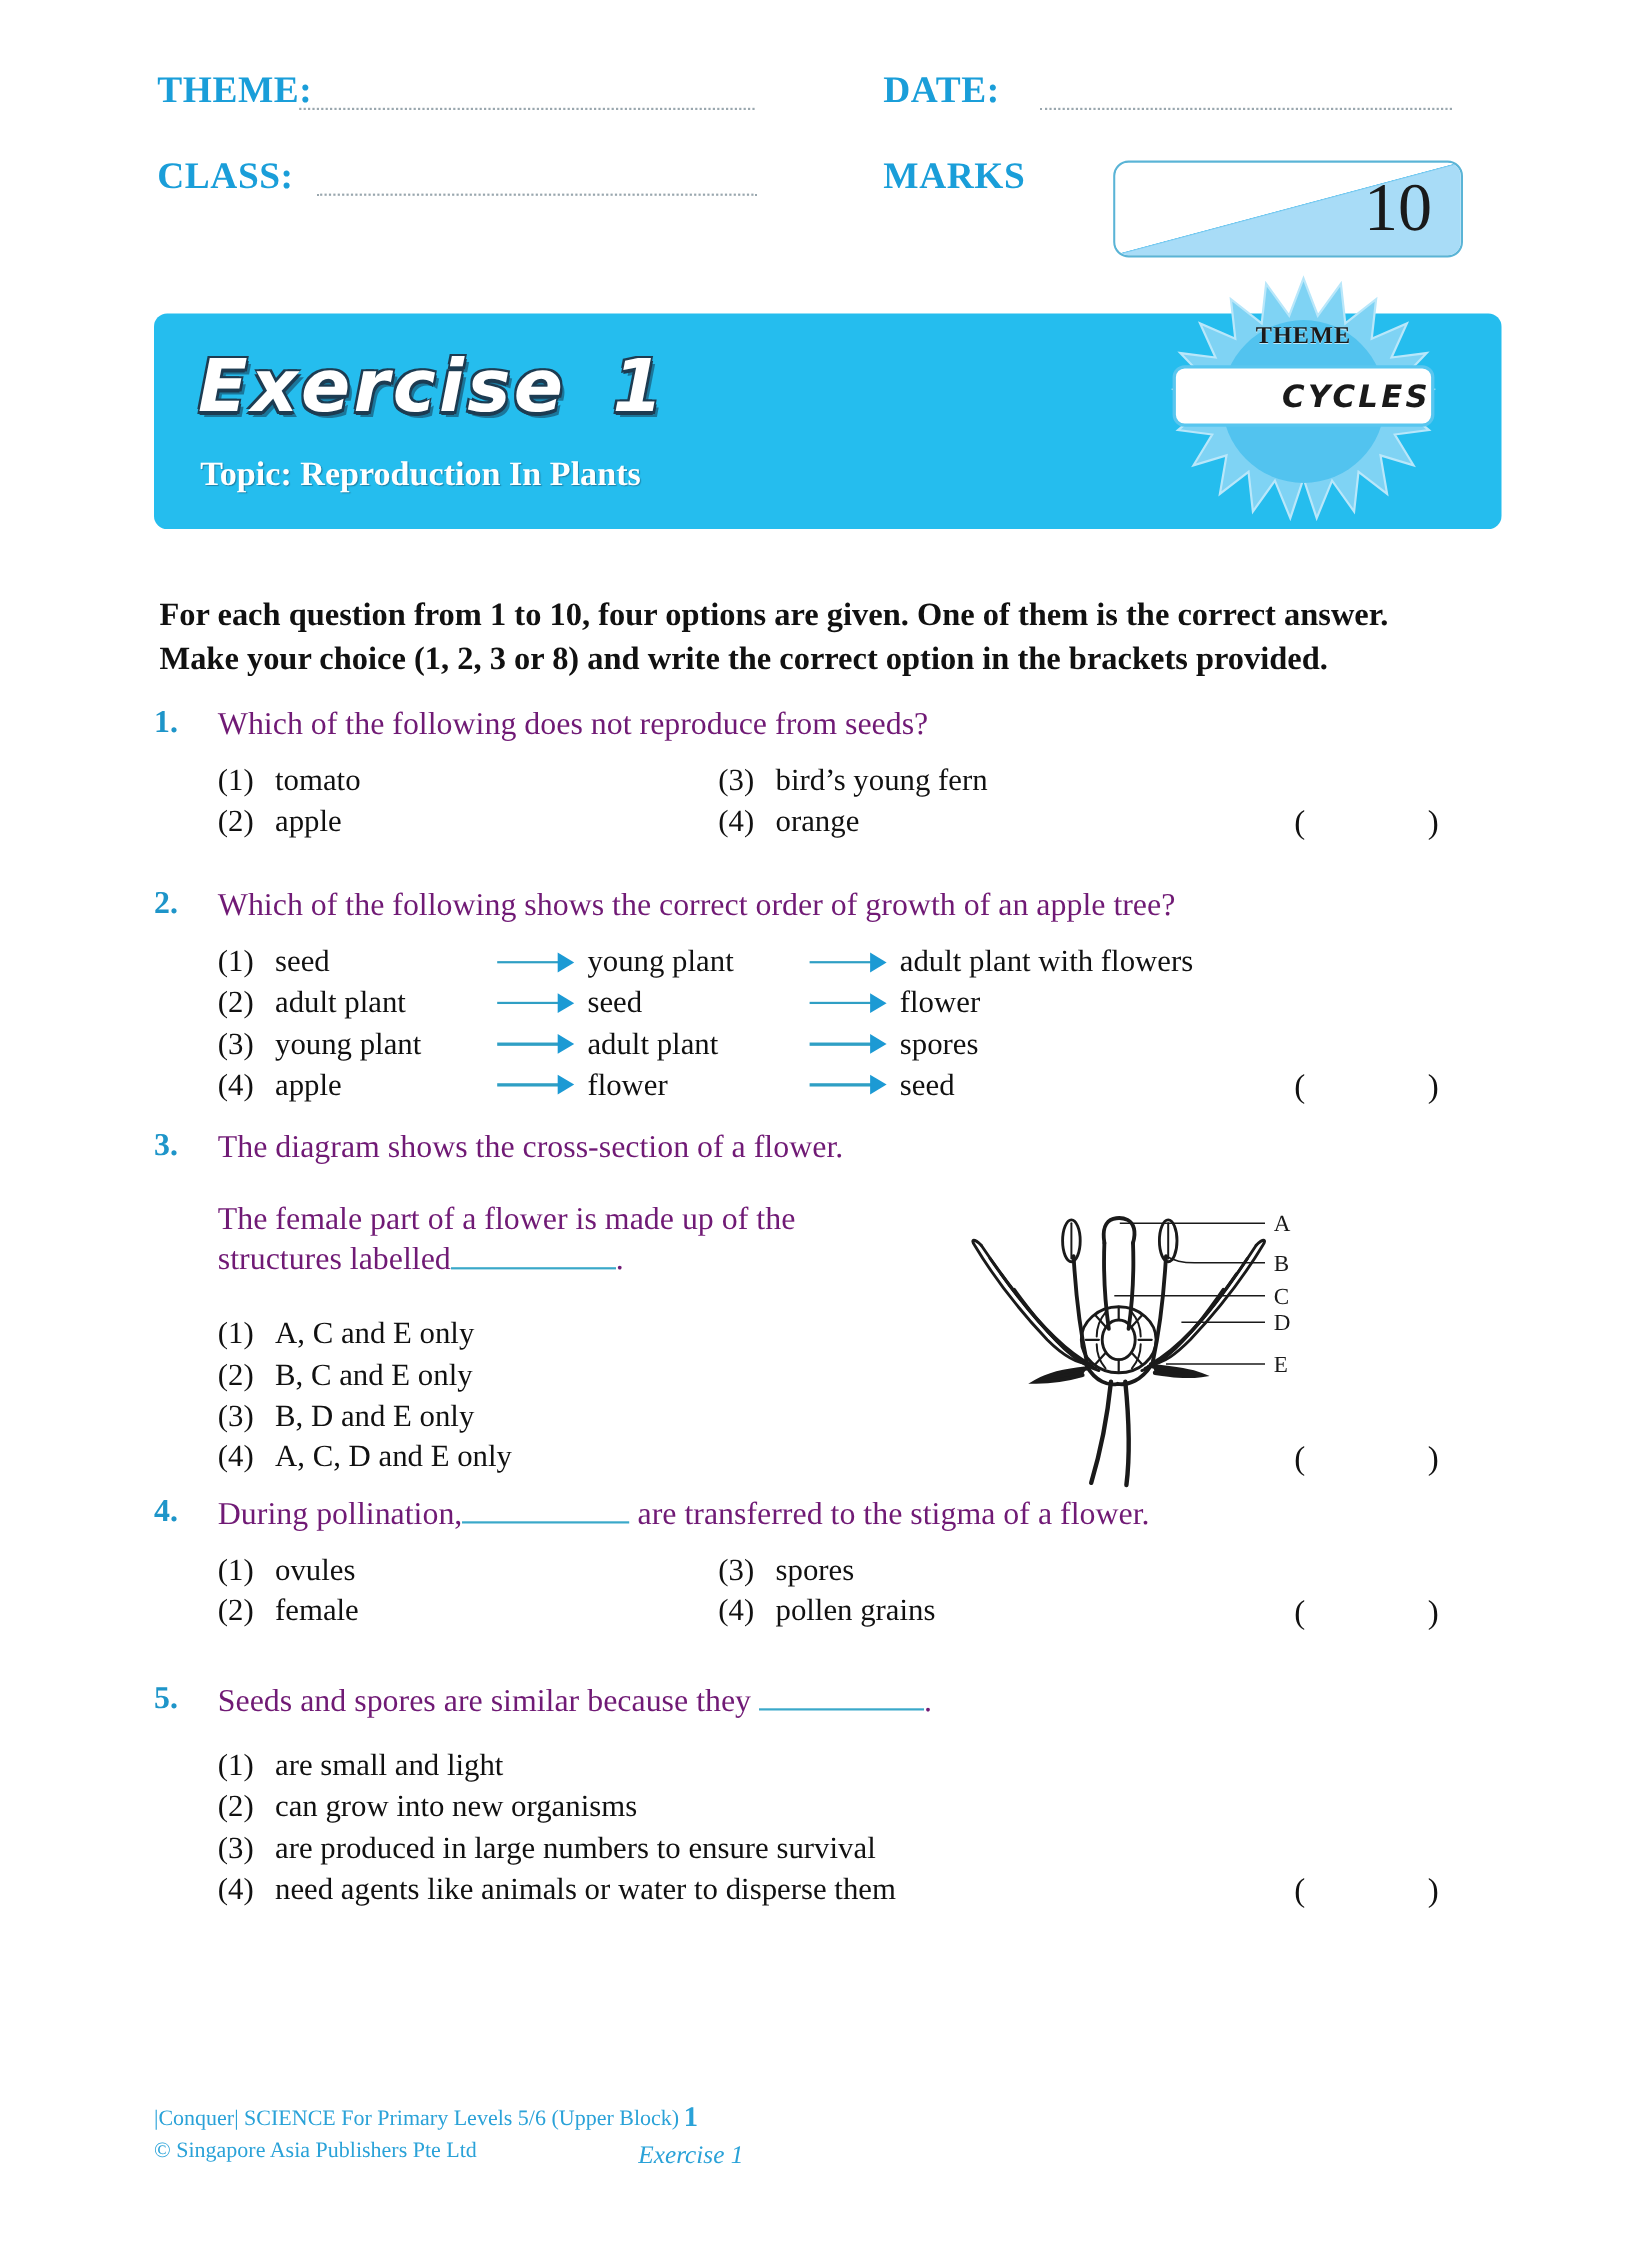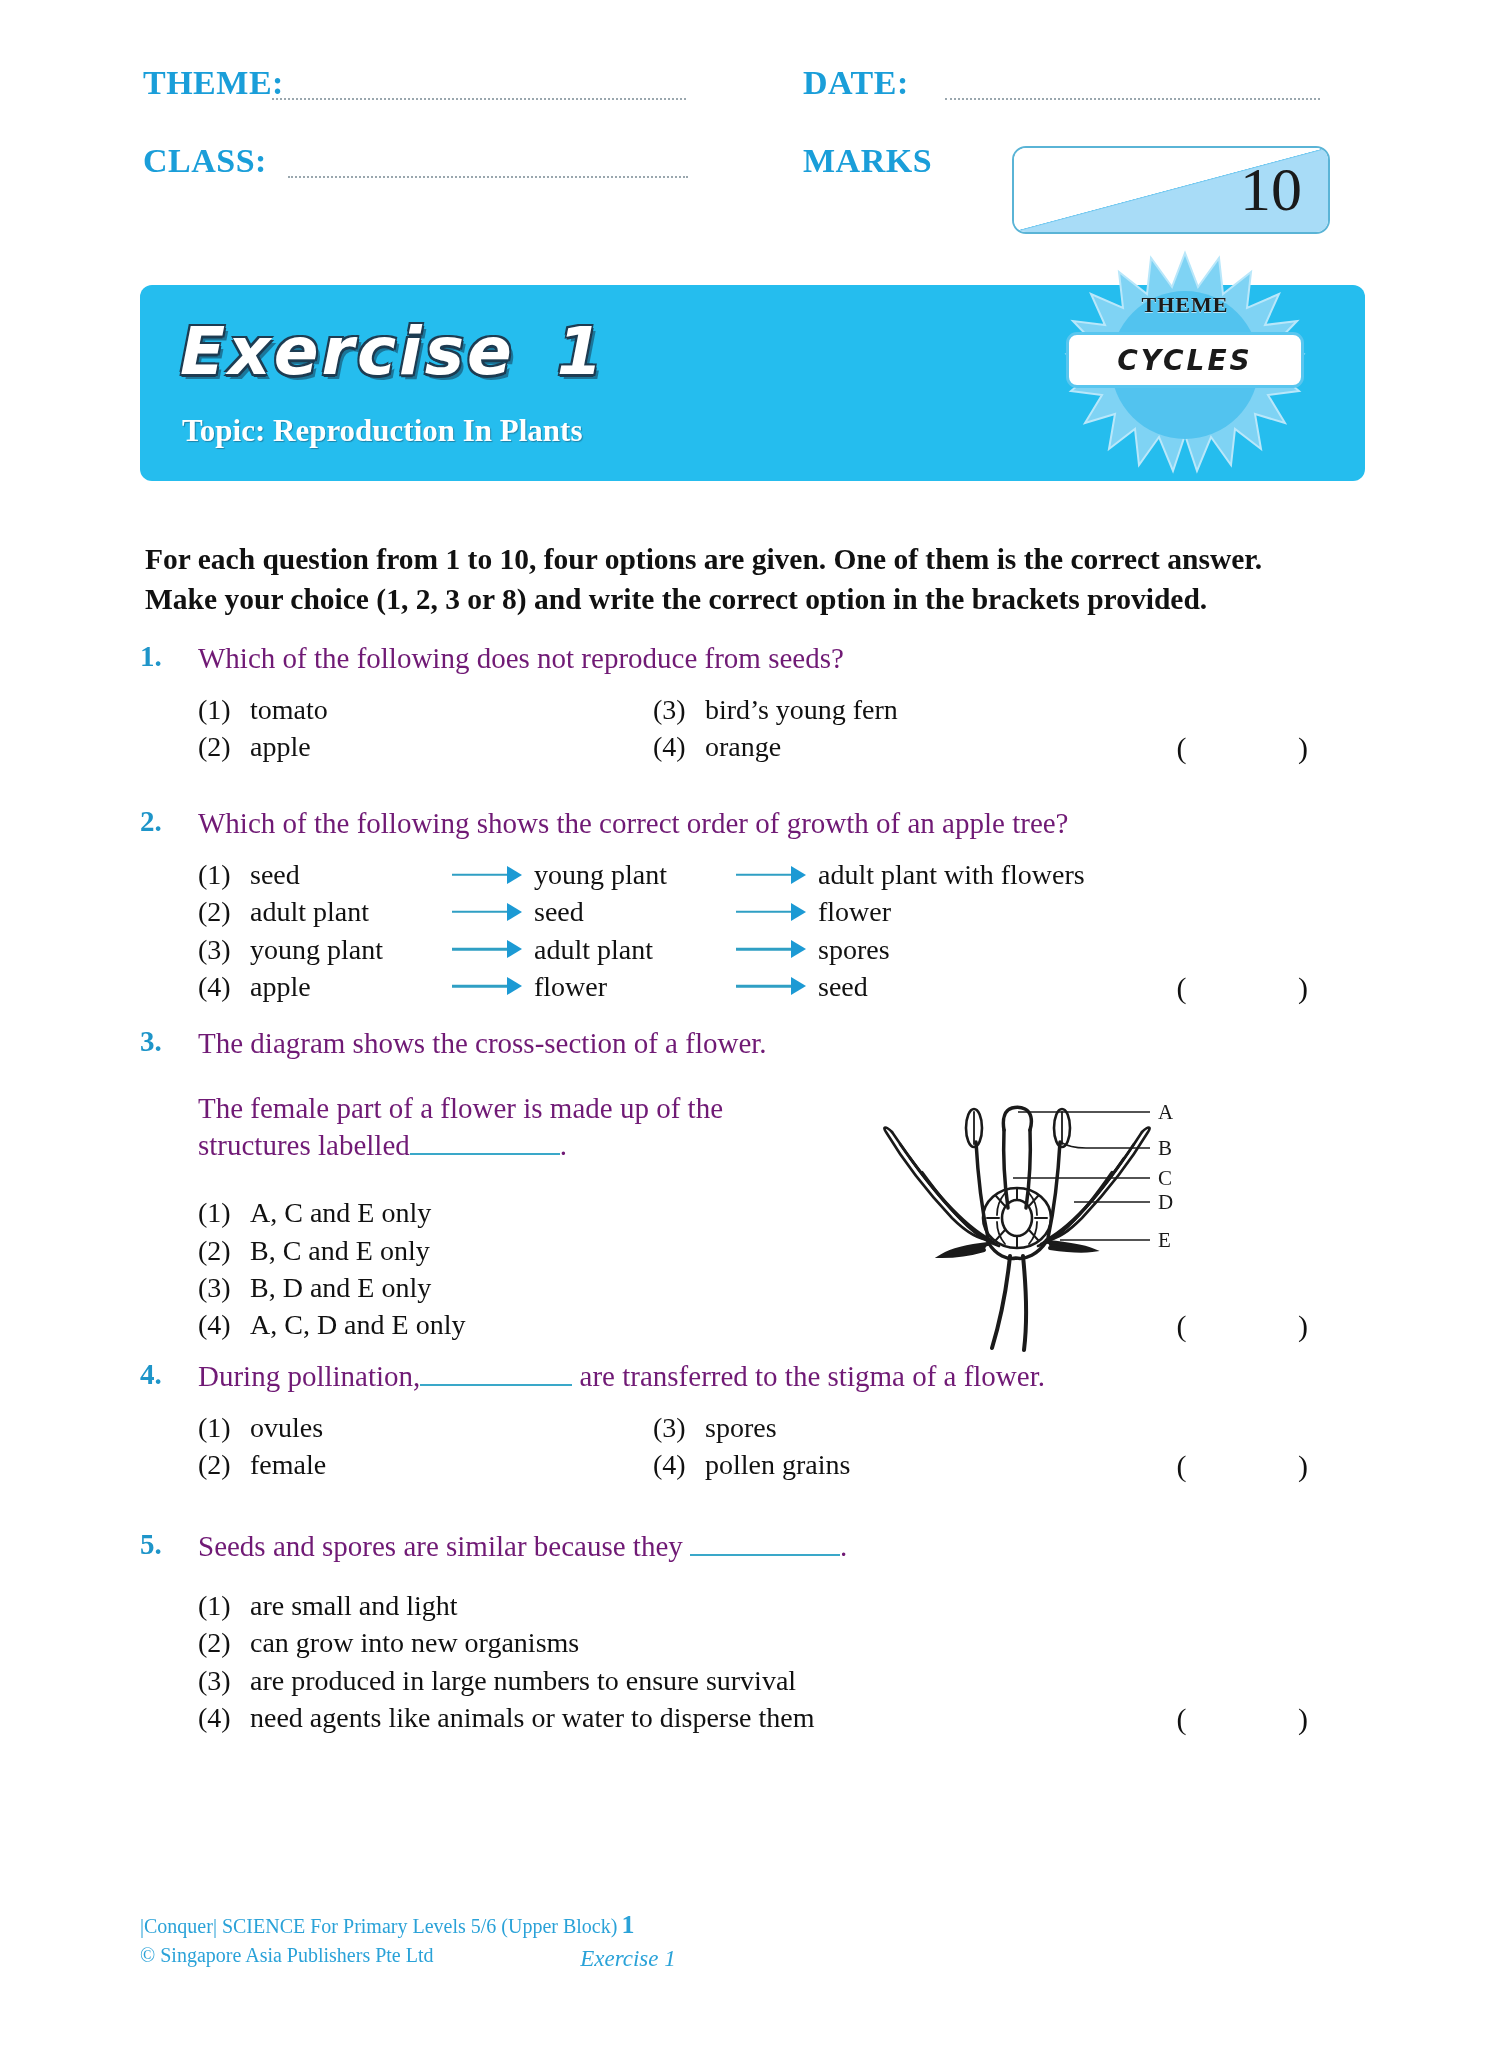--- a/index.html
+++ b/index.html
@@ -150,21 +150,21 @@
     position: absolute;
     left: 6px;
     top: 82px;
     width: 238px;
     height: 56px;
     background: #ffffff;
     border: 3px solid #59c6ef;
     border-radius: 11px;
     display: flex;
     align-items: center;
-    justify-content: center;
+    justify-content: flex-end;
   }
   .badge-cycles {
     font-size: 28px;
     font-weight: bold;
     font-style: italic;
     letter-spacing: 3px;
     color: #1a1a1a;
     font-family: "DejaVu Sans", sans-serif;
   }
 

